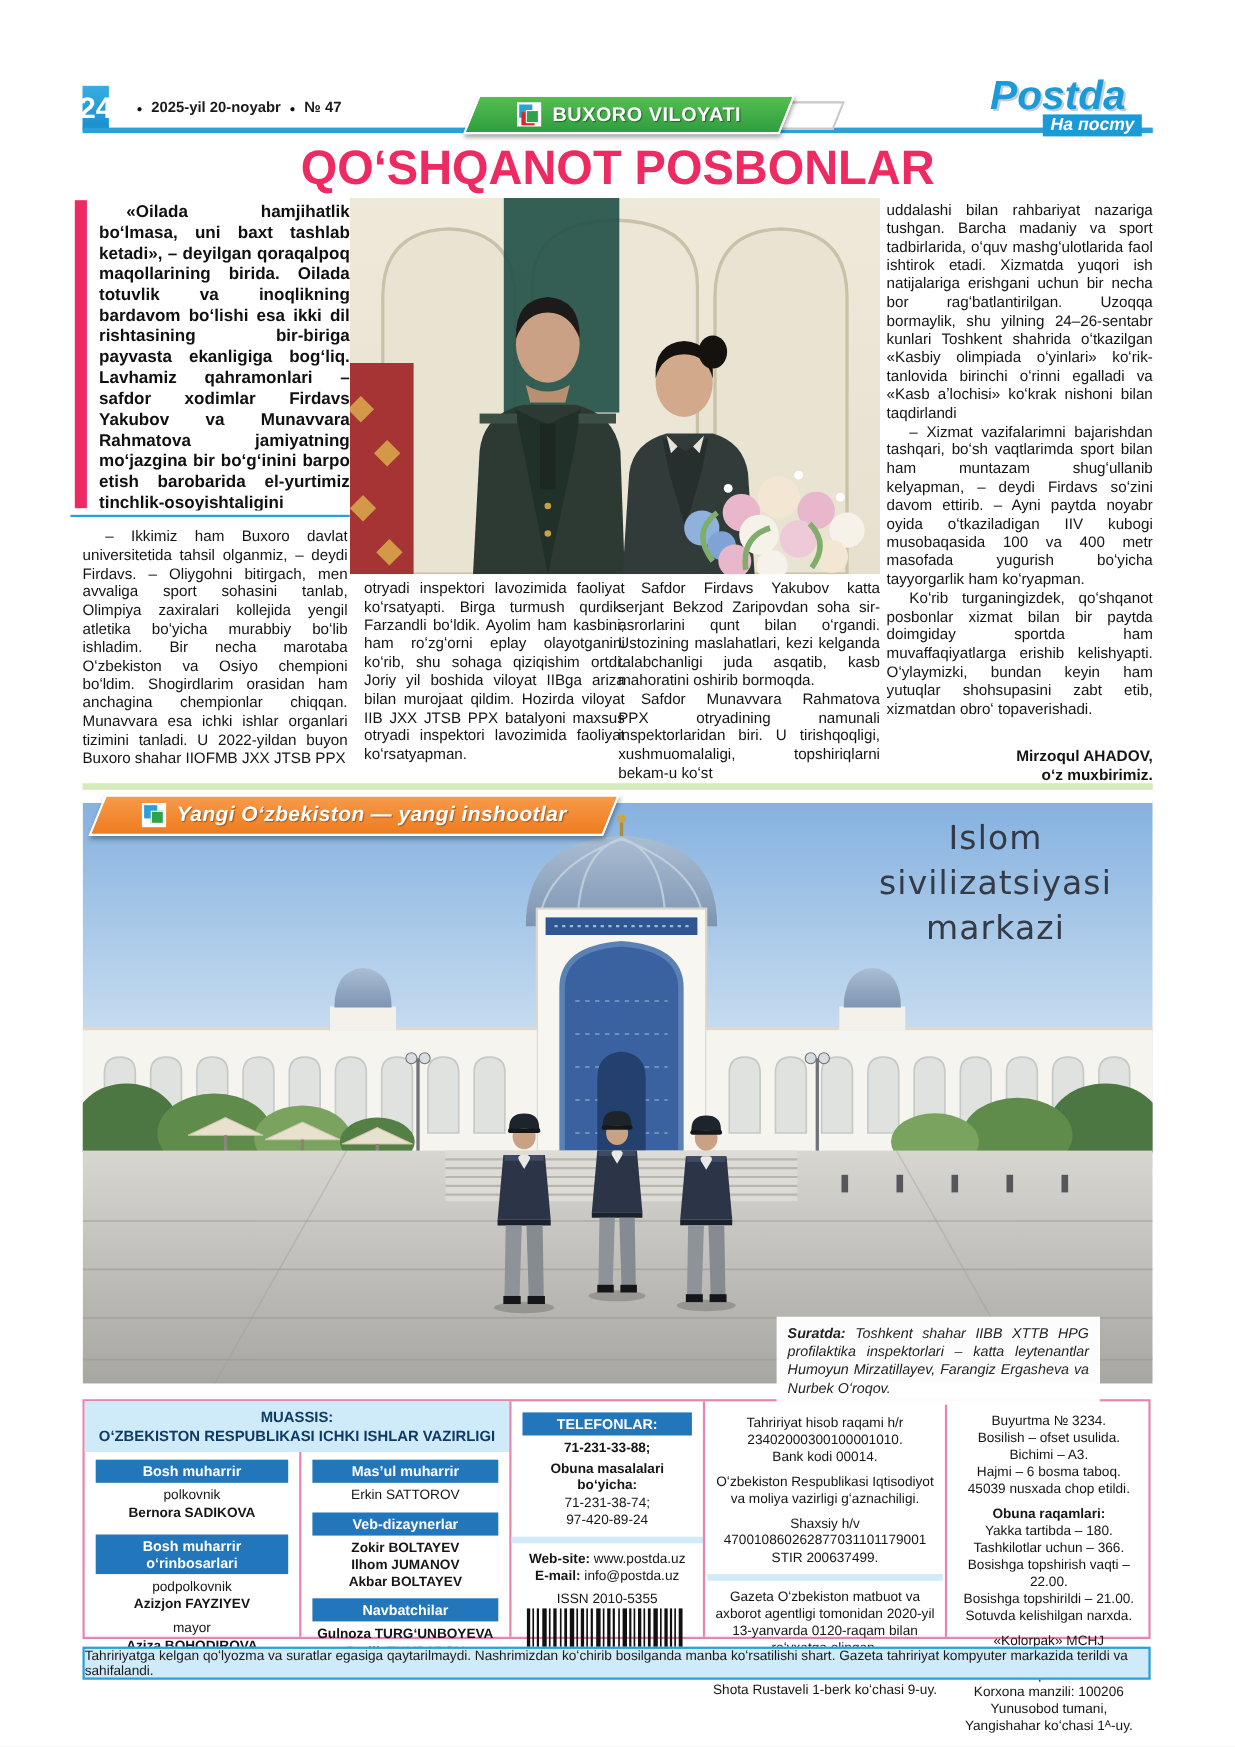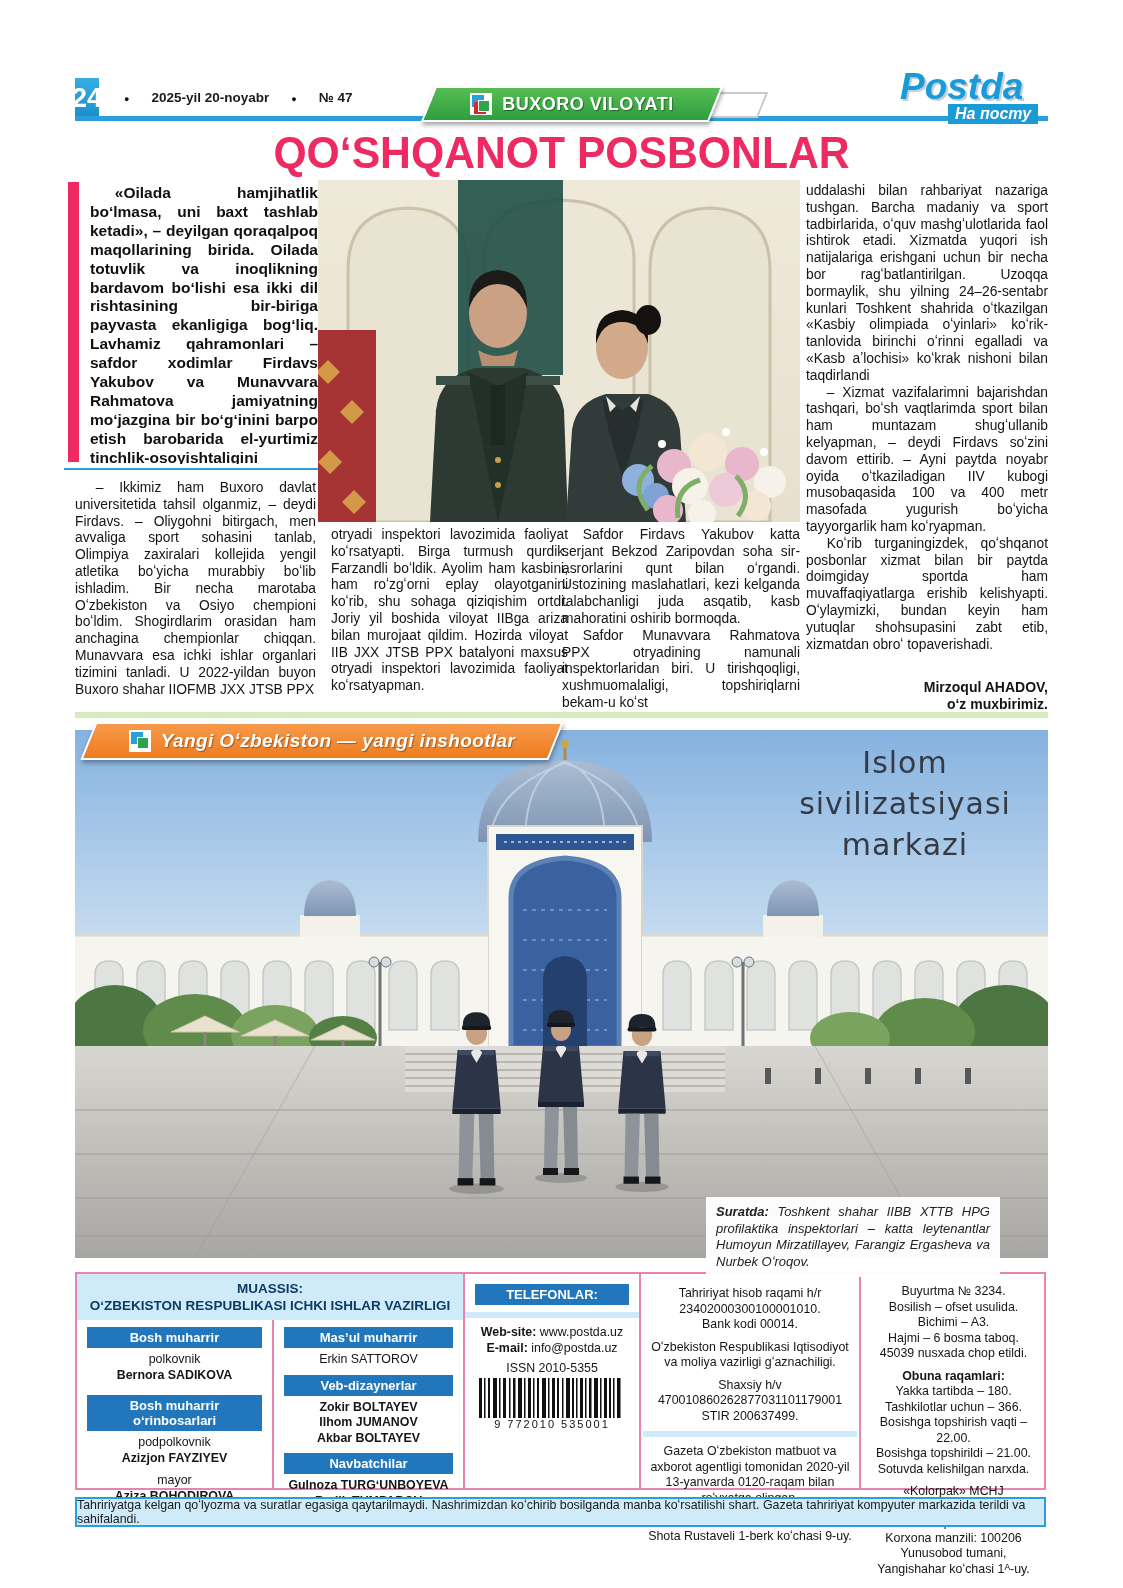--- a/index.html
+++ b/index.html
@@ -9,21 +9,21 @@
     position:relative; width:1123px; height:1588px; margin:0 auto;
     background:#ffffff; overflow:hidden; color:#111;
   }
   .abs { position:absolute; }
 
   
   .pagenum { left:75px; top:78px; width:24px; height:40px;
     background:linear-gradient(180deg,#35aee3,#1b8ecb); color:#fff;
     font-size:27px; font-weight:bold; display:flex; align-items:center; justify-content:center; }
   .dateline { left:124px; top:90px; font-size:13.5px; font-weight:bold; color:#1a1a1a;
-    display:flex; gap:22px; align-items:center; }
+    display:flex; gap:8px; align-items:center; }
   .dot::before { content:"●"; font-size:9px; color:#111; }
   .bluebar { left:75px; top:116px; width:973px; height:5px; background:#2b9fd9; }
   .banner-green { left:428px; top:86px; width:288px; height:36px;
     background:linear-gradient(180deg,#56bd52,#2f9e3f);
     border:2px solid #fff; transform:skewX(-22deg);
     box-shadow:2px 3px 4px rgba(0,0,0,.35); z-index:3; }
   .banner-green-ghost { left:708px; top:92px; width:55px; height:26px;
     border:2px solid #c9c9c9; transform:skewX(-22deg); z-index:2; background:#fff; }
   .banner-inner { position:absolute; inset:0; transform:skewX(22deg);
     display:flex; align-items:center; justify-content:center; gap:10px; }
@@ -381,20 +381,27 @@
       <div class="bluehead">Navbatchilar</div>
       <div class="fcell">
         <div class="nm">Gulnoza TURGʻUNBOYEVA</div>
         <div class="nm">Radik TUMPAROV</div>
       </div>
     </div>
     <div class="fb vline" style="left:386px;top:0;height:214px;"></div>
 
     <div class="fb" style="left:388px;top:0;width:174px;">
       <div class="bluehead" style="margin-top:10px;">TELEFONLAR:</div>
+      <div class="fcell">
+        <div class="nm">71-231-33-88;</div>
+        <div class="nm" style="margin-top:3px;">Obuna masalalari</div>
+        <div class="nm">boʻyicha:</div>
+        <div>71-231-38-74;</div>
+        <div>97-420-89-24</div>
+      </div>
       <div class="ltblue"></div>
       <div class="fcell">
         <div><span class="nm">Web-site:</span> <span>www.postda.uz</span></div>
         <div><span class="nm">E-mail:</span> <span>info@postda.uz</span></div>
       </div>
       <div class="fcell" style="margin-top:5px;">
         <div>ISSN 2010-5355</div>
       </div>
       <svg width="150" height="40" viewBox="0 0 150 40" style="display:block;margin:1px auto 0;">
         <g fill="#111">

